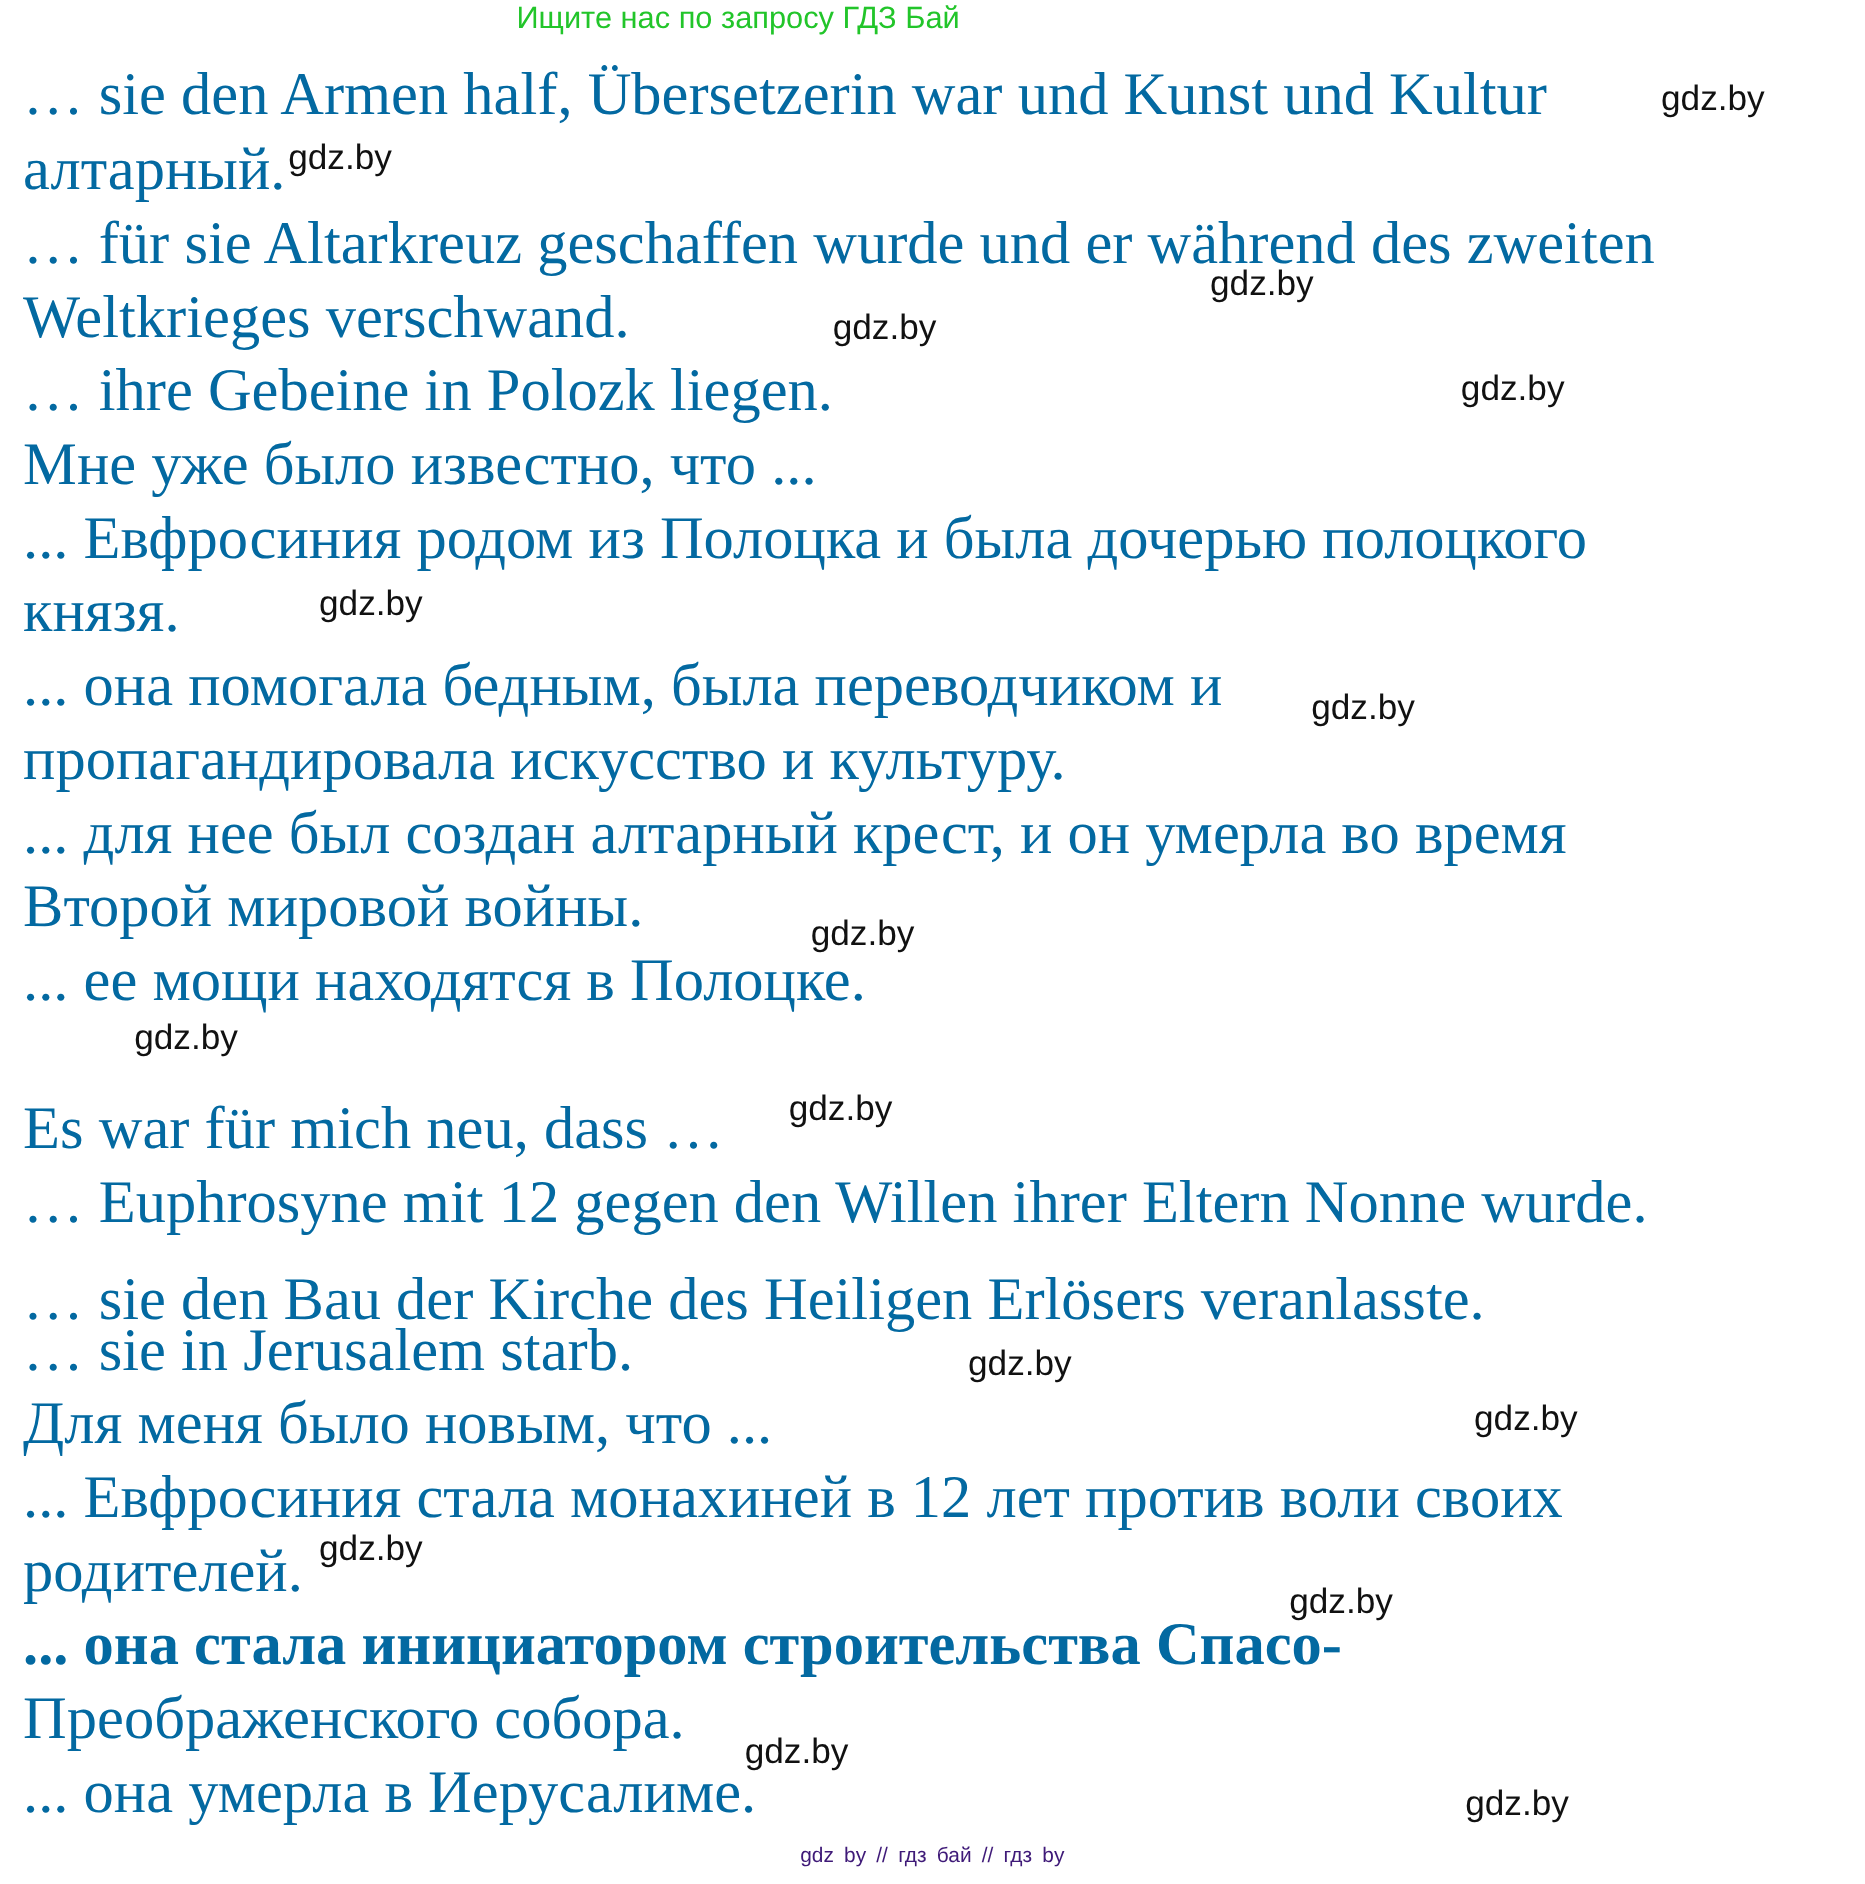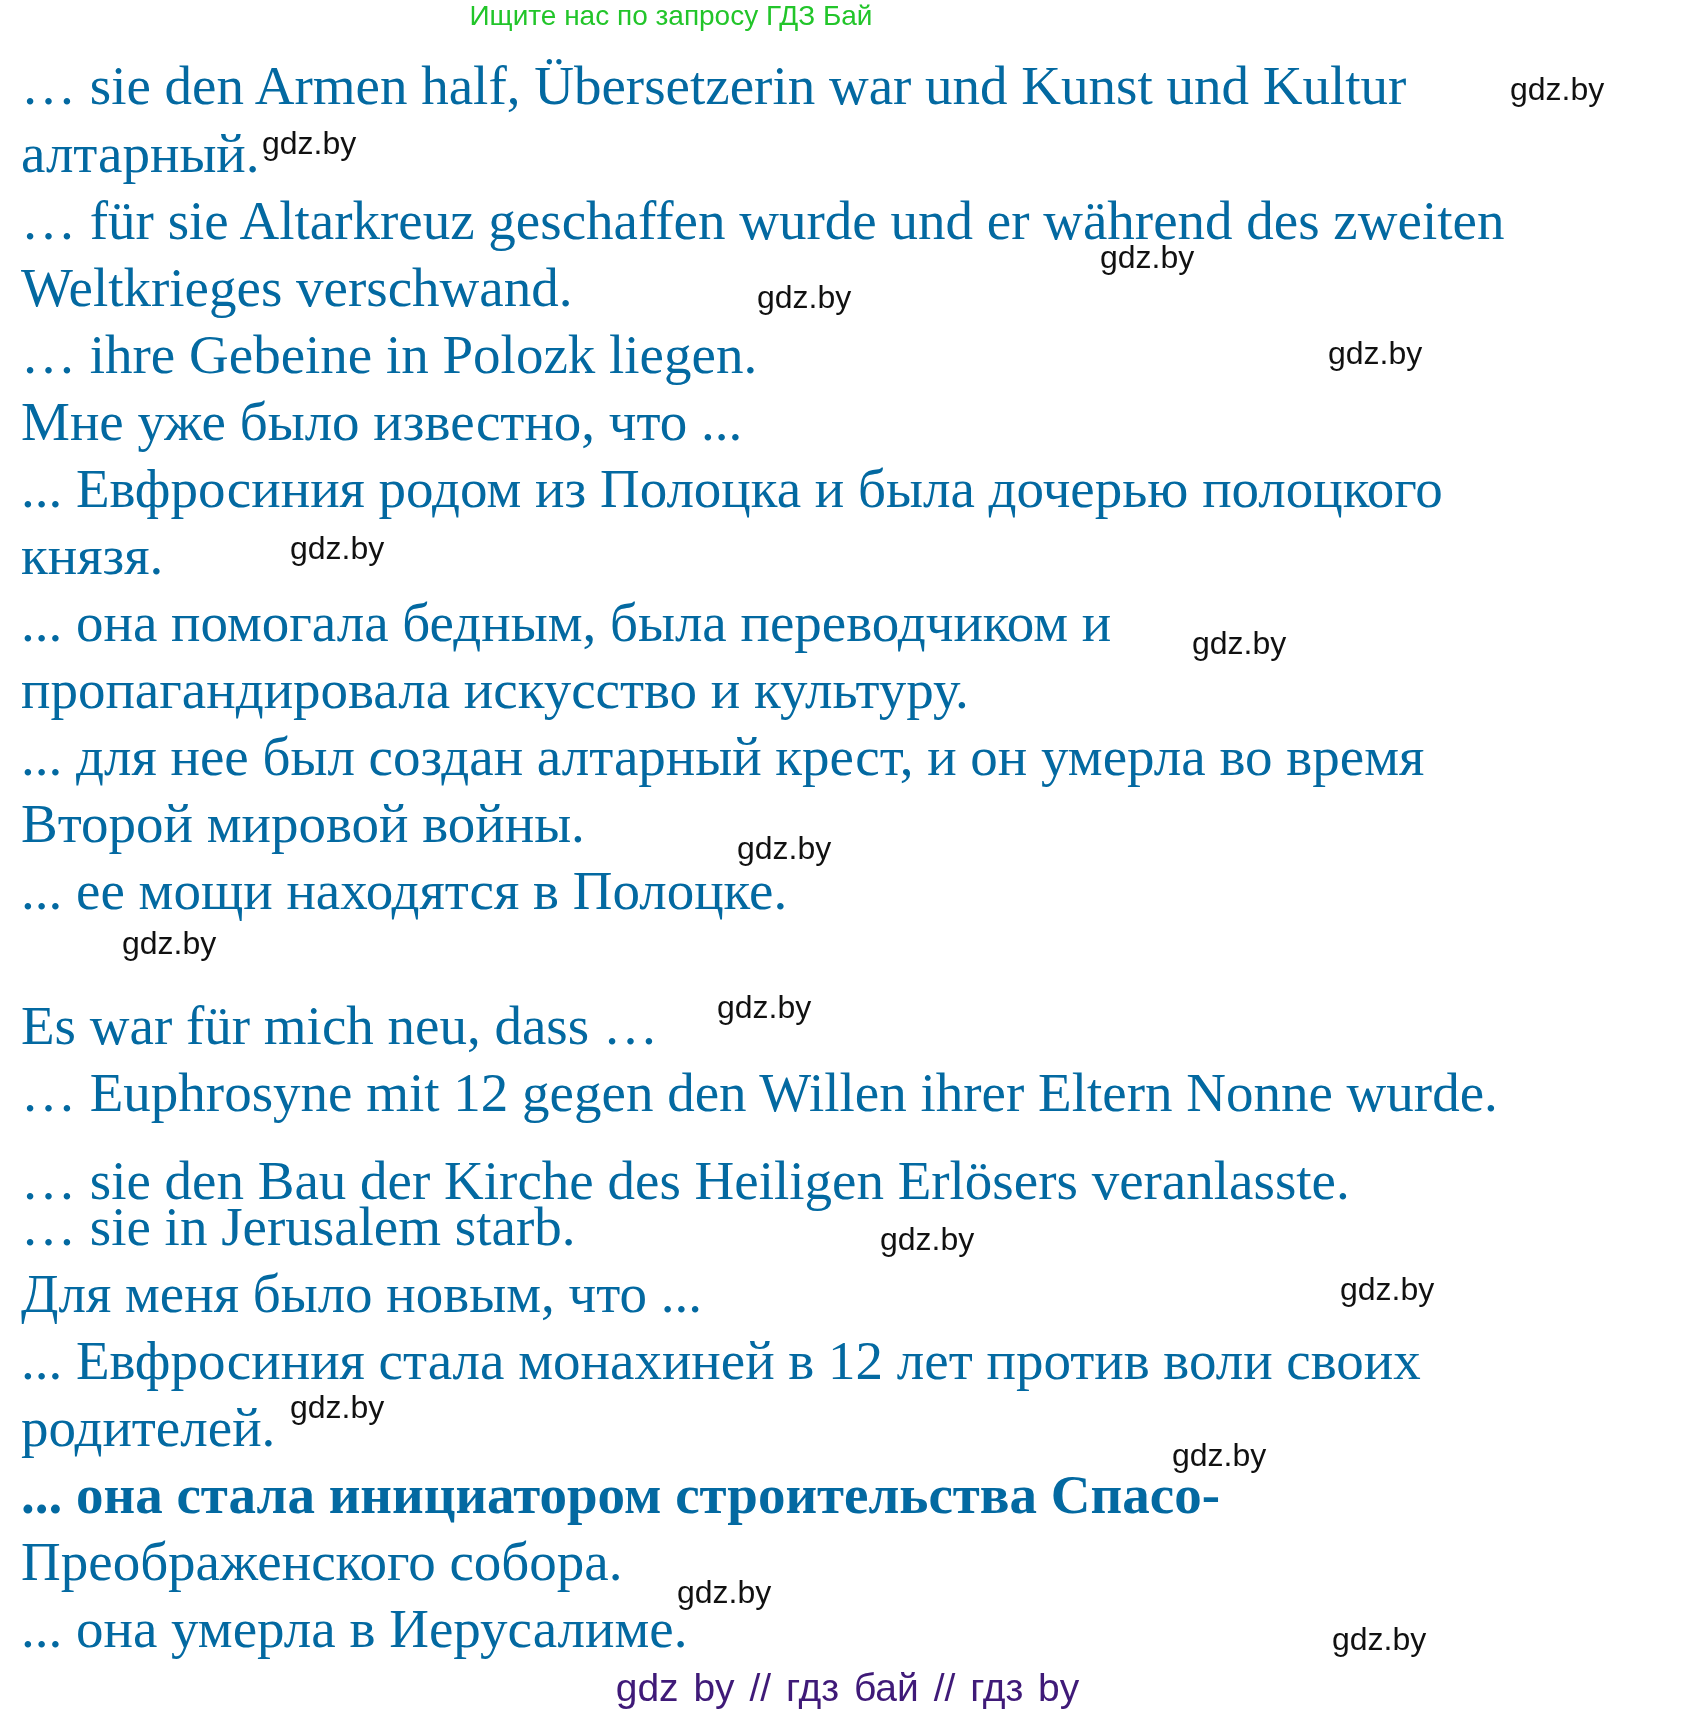--- a/index.html
+++ b/index.html
@@ -14,21 +14,21 @@
     font-family: "Liberation Serif", serif; font-size: 55px; color: #0369a1;
     line-height: 62px;
   }
   .wm {
     position: absolute; white-space: nowrap;
     font-family: "Liberation Sans", sans-serif; font-size: 32px; color: #111;
     line-height: 30px;
   }
   .footer {
     position: absolute; top: 1670px; left: 0; width: 1695px; text-align: center;
-    font-family: "Liberation Sans", sans-serif; font-size: 39px; color: var(--purple);
+    font-family: "Liberation Sans", sans-serif; font-size: 19px; color: var(--purple);
     line-height: 36px; word-spacing: 4px;
   }
 </style>
 </head>
 <body>
 
 <div class="top-banner">Ищите нас по запросу ГДЗ Бай</div>
 
 <div id="doc">
     <div class="doc-line" style="top: 55px;">… sie den Armen half, Übersetzerin war und Kunst und Kultur</div>

